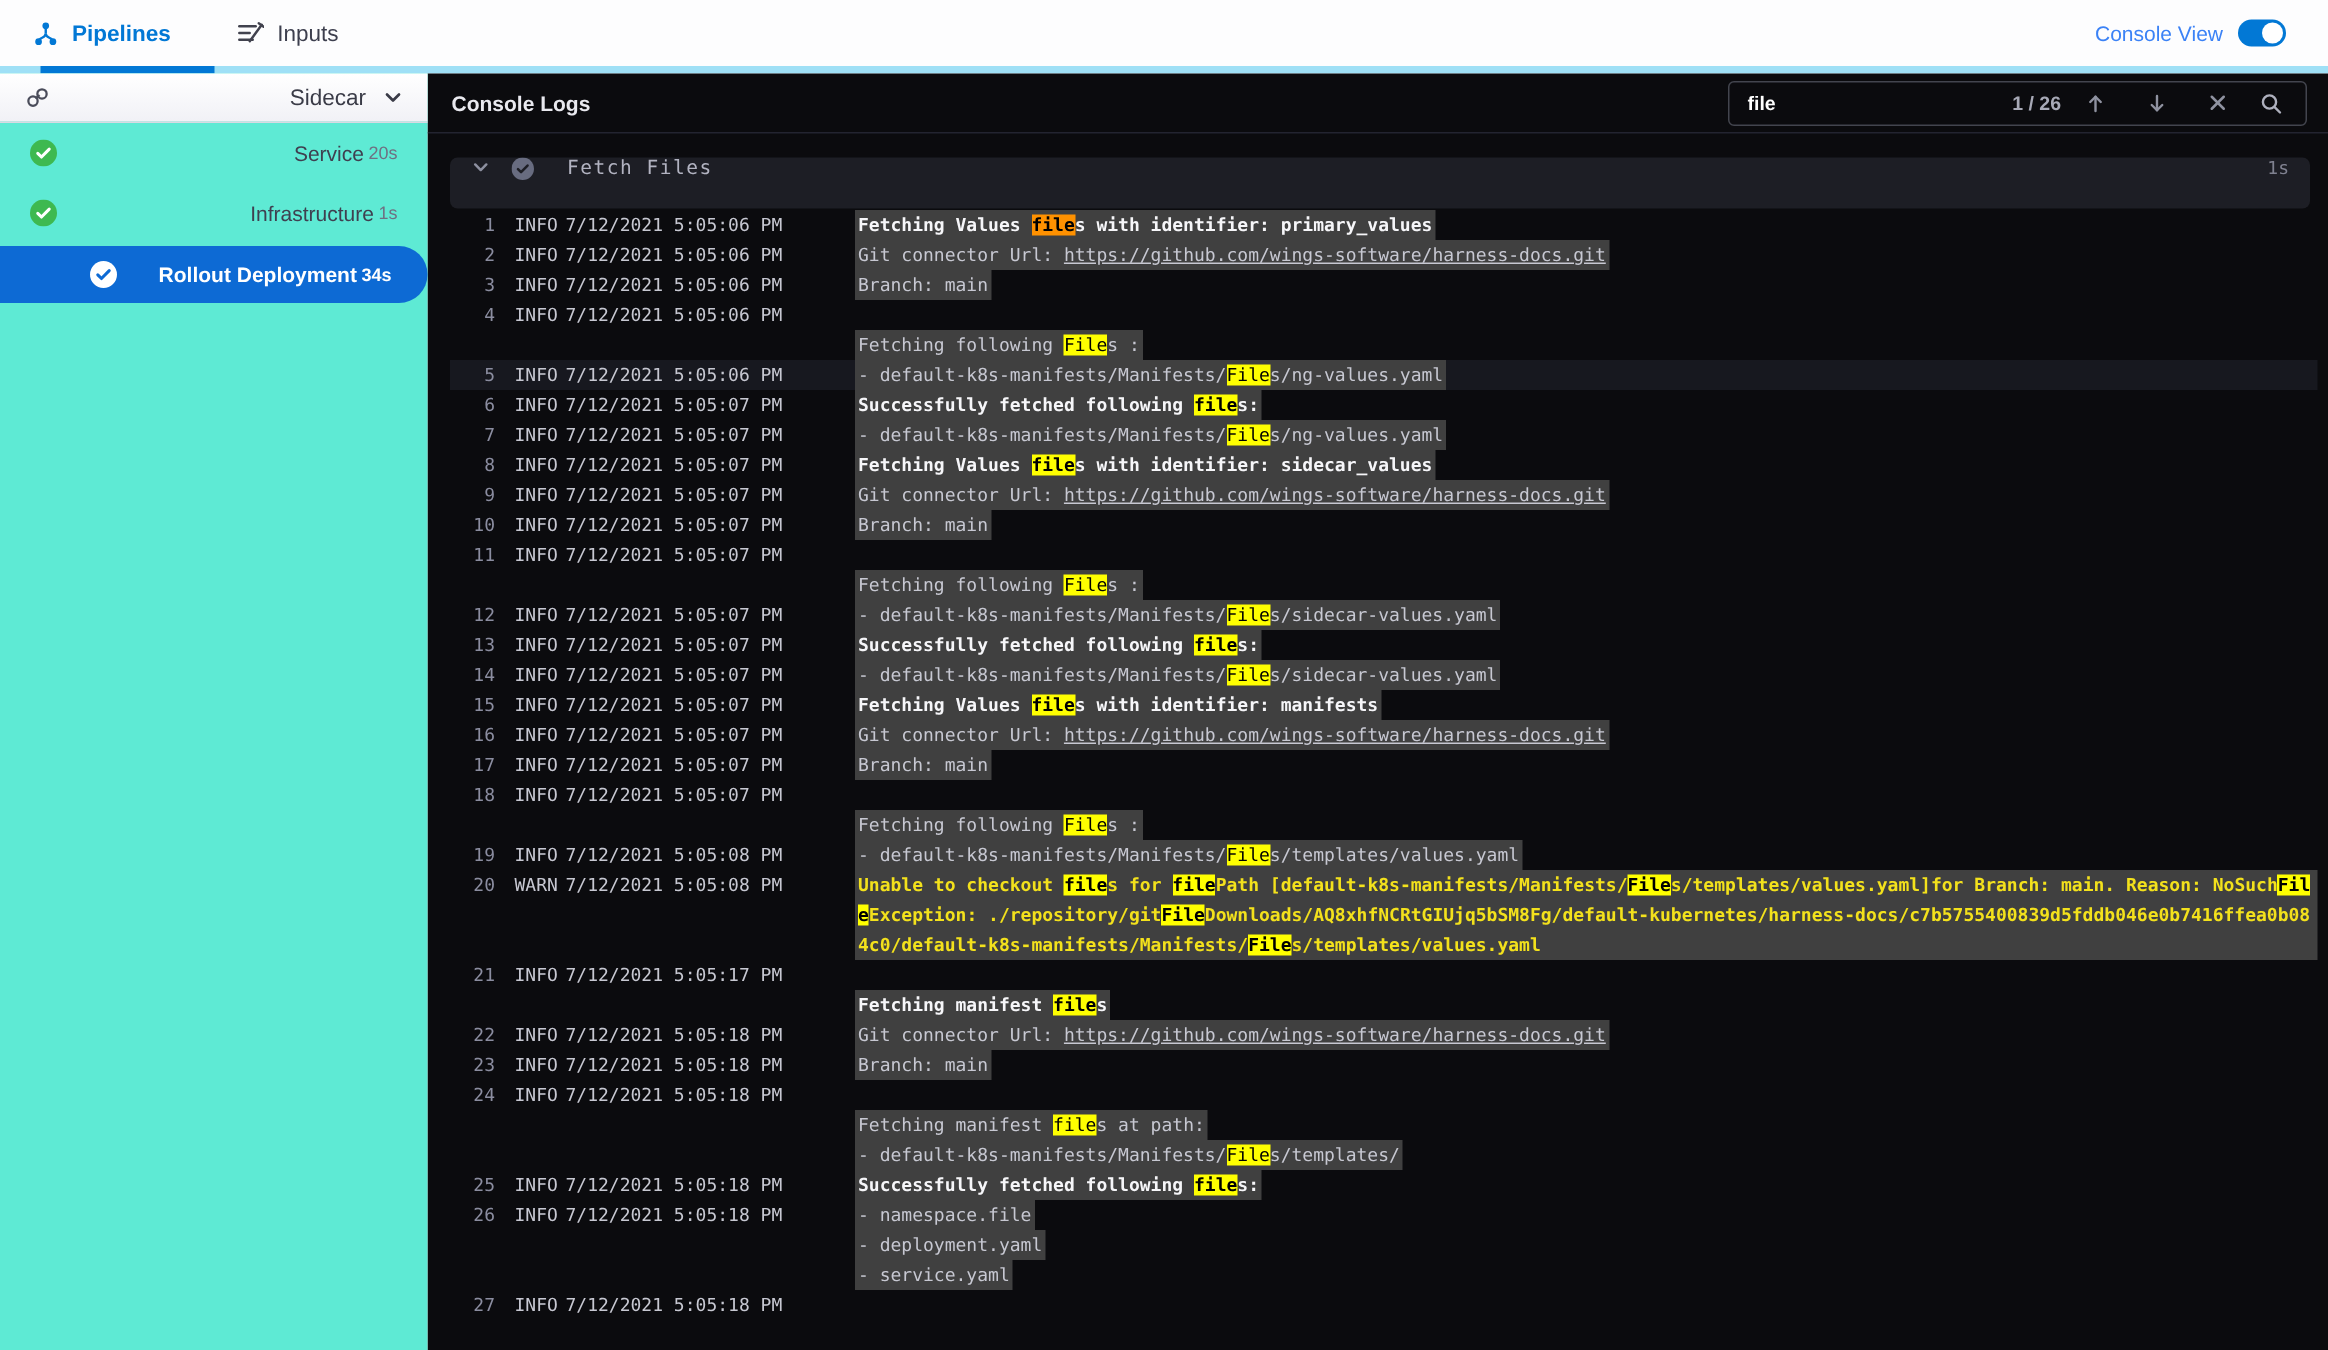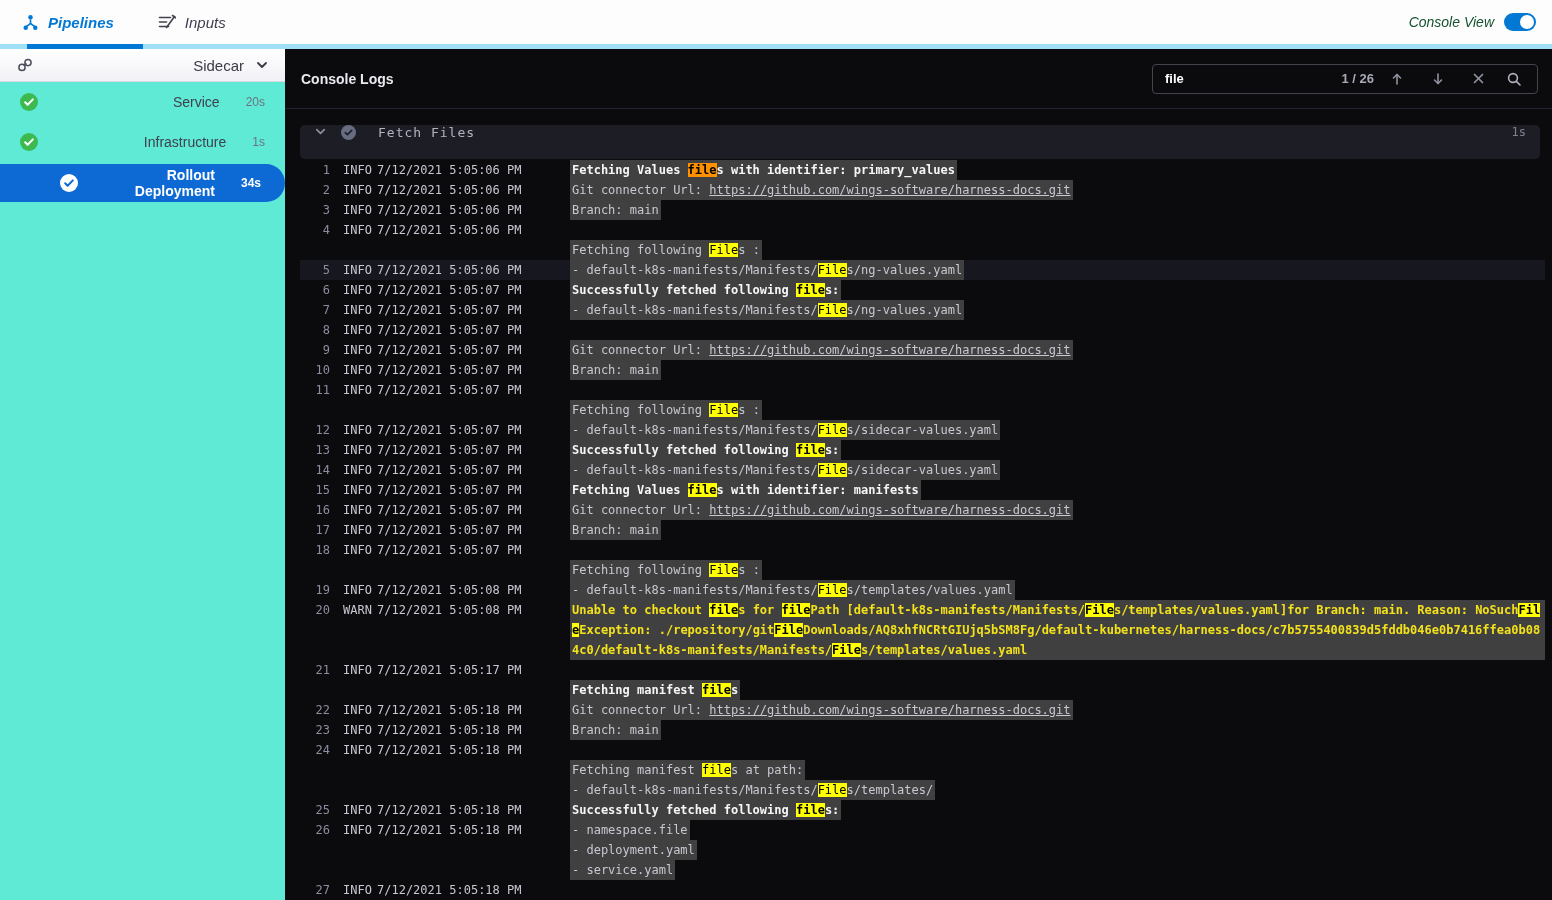--- a/index.html
+++ b/index.html
@@ -1,41 +1,41 @@
 <!DOCTYPE html>
 <html><head>
 <meta charset="utf-8">
 <style>
   * { margin:0; padding:0; box-sizing:border-box; }
   html,body { width:1552px; height:900px; background:#fff; font-family:"Liberation Sans", sans-serif; overflow:hidden; }
 
   
-  .topnav { position:absolute; left:0; top:0; width:1552px; height:44px; background:#fdfdfe; display:flex; align-items:center;font-style:italic; }
+  .topnav { position:absolute; left:0; top:0; width:1552px; height:44px; background:#fdfdfe; display:flex; align-items:center; }
   .tab { display:flex; align-items:center; gap:9px; height:44px; padding:0 22px; cursor:pointer; font-size:15px; color:#3d3f4e; }
   .tab.active { color:#0278d5; font-weight:bold; }
-  .console-view { margin-left:auto; display:flex; align-items:center; gap:10px; padding-right:16px; font-size:14px; color:#14532d; }
+  .console-view { margin-left:auto; display:flex; align-items:center; gap:10px; padding-right:28px; font-size:14px; color:#3b82f6; }
   .toggle { width:32px; height:18px; border-radius:9px; background:#0278d5; position:relative; cursor:pointer; }
   .toggle .knob { position:absolute; top:2px; right:2px; width:14px; height:14px; border-radius:50%; background:#fff; }
   .strip { position:absolute; left:0; top:44px; width:1552px; height:5px; background:#9fe0f6; }
   .strip .active-underline { position:absolute; left:27px; top:0; width:116px; height:5px; background:#0278d5; }
 
   
   .sidebar { position:absolute; left:0; top:49px; width:285px; height:869px; background:#5eead4; z-index:2;text-align:right; }
   .sidebar-header { height:33px; display:flex; align-items:center; gap:11px; padding:0 16px; background:linear-gradient(#ffffff,#f1f1f6); border-bottom:1px solid #d9dae3; cursor:pointer; }
   .sidebar-header .label { flex:1; font-size:15px; color:#3a3b47; }
-  .side-item { height:40px; display:flex; align-items:center; gap:26px; padding:0 20px; cursor:pointer; }
+  .side-item { height:40px; display:flex; align-items:center; gap:3px; padding:0 20px; cursor:pointer; }
   .side-item .label { flex:1; font-size:14px; color:#3f4050; }
   .side-item .dur { font-size:12px; color:#6f7183; }
   .side-item.selected { height:38px; margin-top:2px; background:#0d6ad4; border-radius:0 19px 19px 0; padding-left:60px; }
   .side-item.selected .label { color:#fff; font-weight:bold; }
   .side-item.selected .dur { color:#fff; font-weight:bold; margin-right:4px; }
 
   
   .console { position:absolute; left:285px; top:49px; width:1267px; height:851px; background:#0b0b0e; }
-  .console-header { height:60px; display:flex; align-items:center; padding:0 14px 0 16px; border-bottom:1px solid #232430; }
+  .console-header { height:40px; display:flex; align-items:center; padding:0 14px 0 16px; border-bottom:1px solid #232430; }
   .console-title { font-size:14px; font-weight:bold; color:#e9e9ef; }
   .search-box { margin-left:auto; width:386px; height:30px; border:1px solid #43454e; border-radius:4px; display:flex; align-items:center; padding:0 8px 0 12px; }
   .search-box input { flex:1; min-width:0; background:transparent; border:none; outline:none; color:#fff; font-size:13px; font-weight:bold; font-family:"Liberation Sans",sans-serif; }
   .search-counter { font-size:13px; font-weight:bold; color:#a7a9b6; white-space:nowrap; margin-right:2px; }
   .icon-btn { width:41px; height:28px; display:flex; align-items:center; justify-content:center; cursor:pointer; }
   .icon-btn:last-child { width:30px; }
 
   
   .section-bar { margin:16px 12px 0 15px; height:34px; background:#1d1e25; border-radius:5px; display:flex; padding:0 14px; }
   .section-bar .chev { display:flex; cursor:pointer; }
@@ -287,20 +287,27 @@
             <span>- default-k8s-manifests/Manifests/</span>
             <span class="m">File</span>
             <span>s/ng-values.yaml</span>
           </div>
         </div>
       </div>
       <div class="log-row">
         <div class="num">8</div>
         <div class="lvl">INFO</div>
         <div class="ts">7/12/2021 5:05:07 PM</div>
+        <div class="msg">
+          <div class="msg-line">
+            <span class="b">Fetching Values </span>
+            <span class="b m">file</span>
+            <span class="b">s with identifier: sidecar_values</span>
+          </div>
+        </div>
       </div>
       <div class="log-row">
         <div class="num">9</div>
         <div class="lvl">INFO</div>
         <div class="ts">7/12/2021 5:05:07 PM</div>
         <div class="msg">
           <div class="msg-line">
             <span>Git connector Url: </span>
             <span class="u">https://github.com/wings-software/harness-docs.git</span>
           </div>

